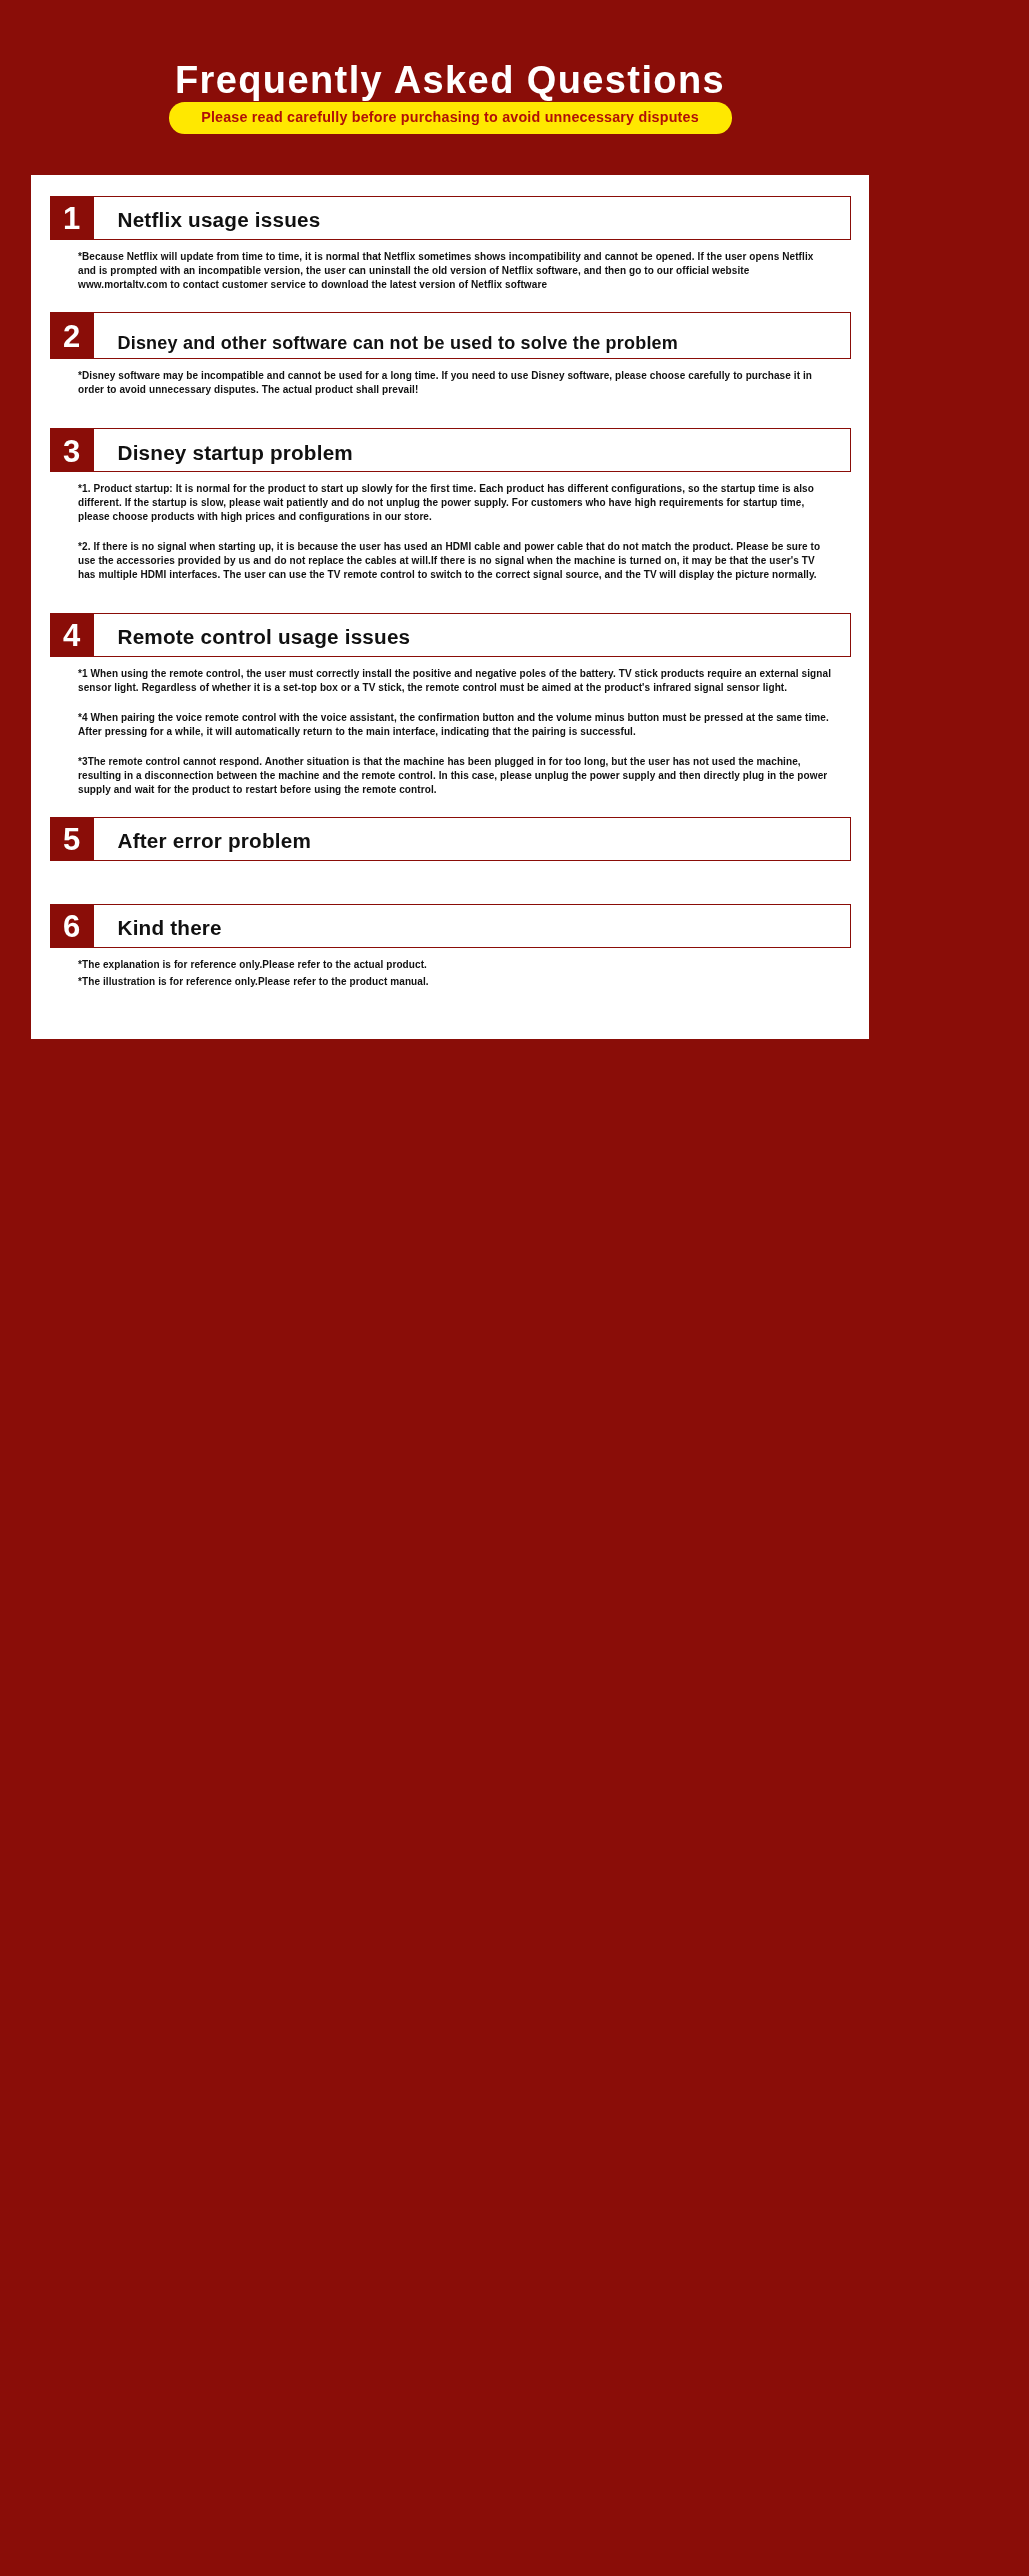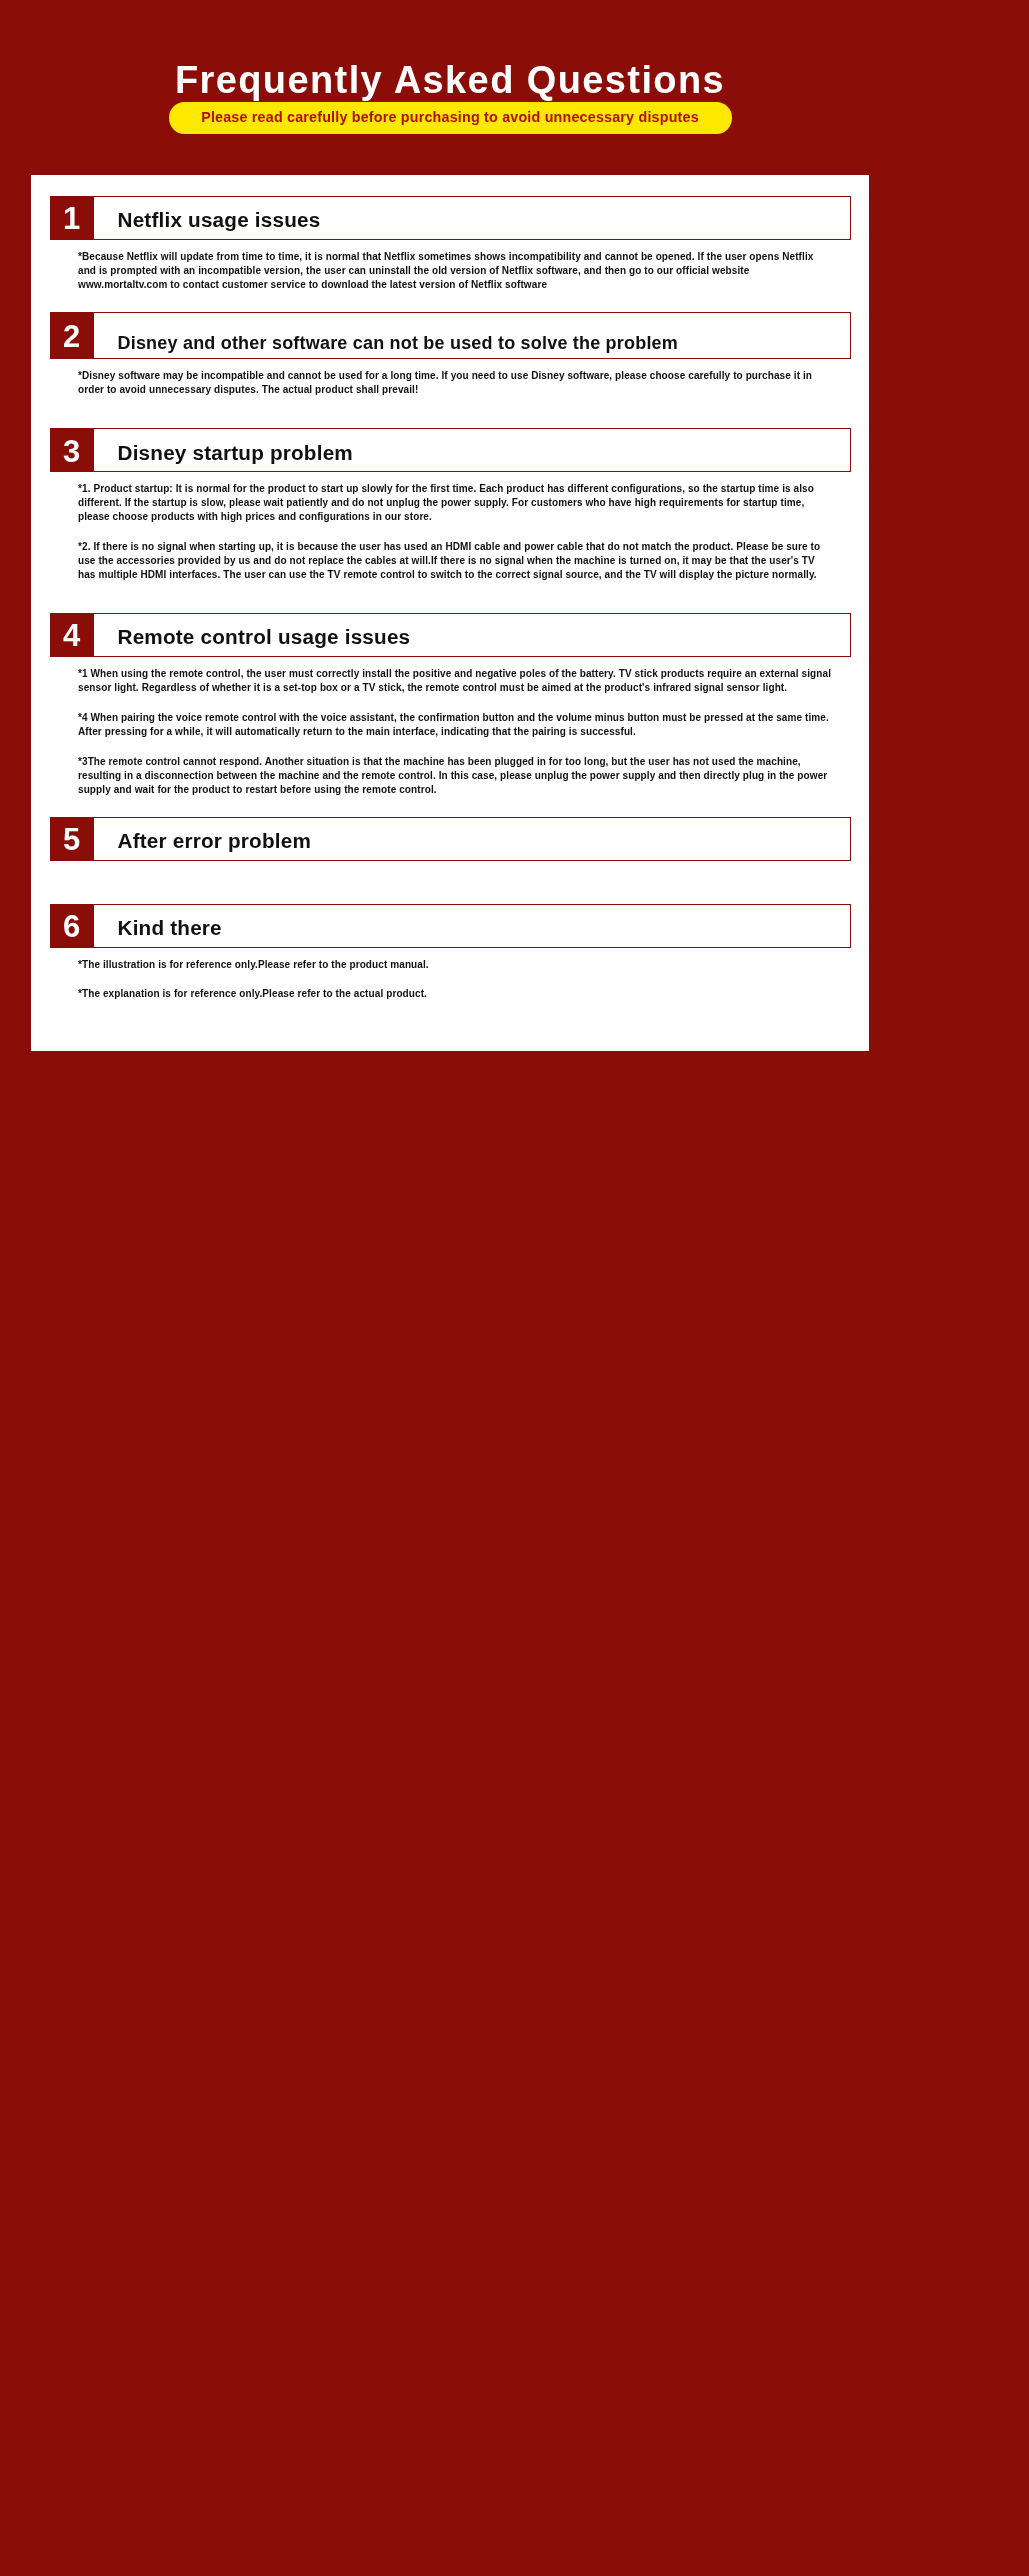--- a/index.html
+++ b/index.html
@@ -212,20 +212,20 @@
     <div class="gap-lg"></div>
 
     <div class="section">
       <div class="section-head">
         <div class="num-badge">6</div>
         <div class="head-box">
           <span class="head-text">Kind there</span>
         </div>
       </div>
       <div class="body-block">
+        <p class="para" style="margin-bottom:2.9px;">*The explanation is for reference only.Please refer to the actual product.</p>
         <p class="para">*The illustration is for reference only.Please refer to the product manual.</p>
-        <p class="para" style="margin-bottom:2.9px;">*The explanation is for reference only.Please refer to the actual product.</p>
       </div>
     </div>
 
   </div>
 </div>
 
 
 </body></html>

